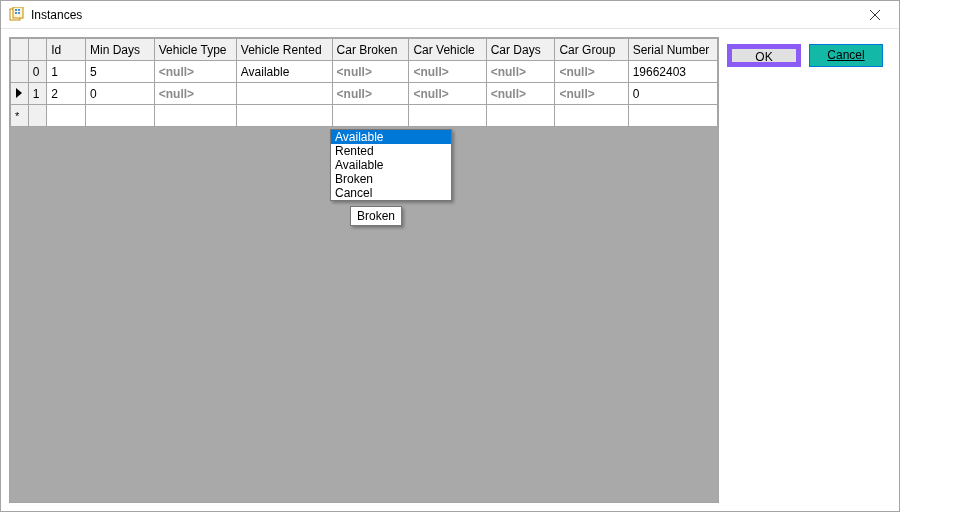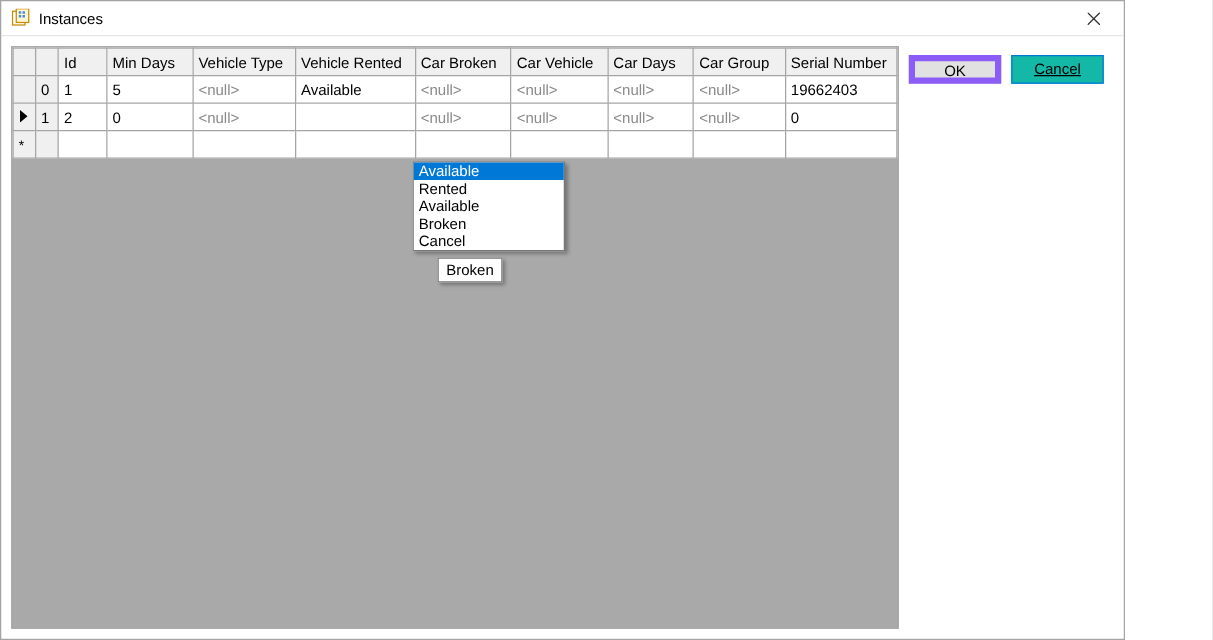--- a/index.html
+++ b/index.html
@@ -18,21 +18,21 @@
   table.grid{border-collapse:collapse;table-layout:fixed;background:#fff;}
   table.grid th, table.grid td{border:1px solid #a5a5a5;height:22px;box-sizing:border-box;padding:0 4px;text-align:left;vertical-align:middle;white-space:nowrap;overflow:hidden;}
   table.grid th{background:#f0f0f0;font-weight:normal;}
   col.c-marker{width:20px;} col.c-rownum{width:27px;}
   col.c-id{width:98px;} col.c-mindays{width:98px;} col.c-vtype{width:98px;}
   col.c-vstatus{width:114px;} col.c-picture{width:98px;} col.c-doc{width:98px;}
   col.c-video{width:98px;} col.c-group{width:98px;} col.c-serial{width:100px;}
   th.hdr-blank{background:#f0f0f0;}
   td.rowhdr{background:#f0f0f0;text-align:center;padding:0;}
   td.rownum{background:#f0f0f0;text-align:right;padding:0 4px;color:#000;}
-  .null{color:#8a8a8a;}
+  .null{color:#8a8a8a;font-weight:bold;}
   .row-marker{display:inline-block;line-height:0;}
   .row-marker.current svg{width:8px;height:10px;}
   td.vstatus-cell{position:relative;padding:0;}
   .combo{position:absolute;inset:0;display:flex;align-items:center;}
   .combo-input{flex:1;height:100%;border:0;padding:0 4px;font:inherit;outline:none;background:#fff;}
   
   .dropdown{position:absolute;background:#fff;border:1px solid #767676;box-shadow:2px 2px 3px rgba(0,0,0,.3);z-index:30;box-sizing:border-box;}
   .dropdown .opt{padding:0 4px;height:14px;line-height:14px;cursor:default;font-size:12px;}
   .dropdown .opt.selected{background:#0078d7;color:#fff;}
   

